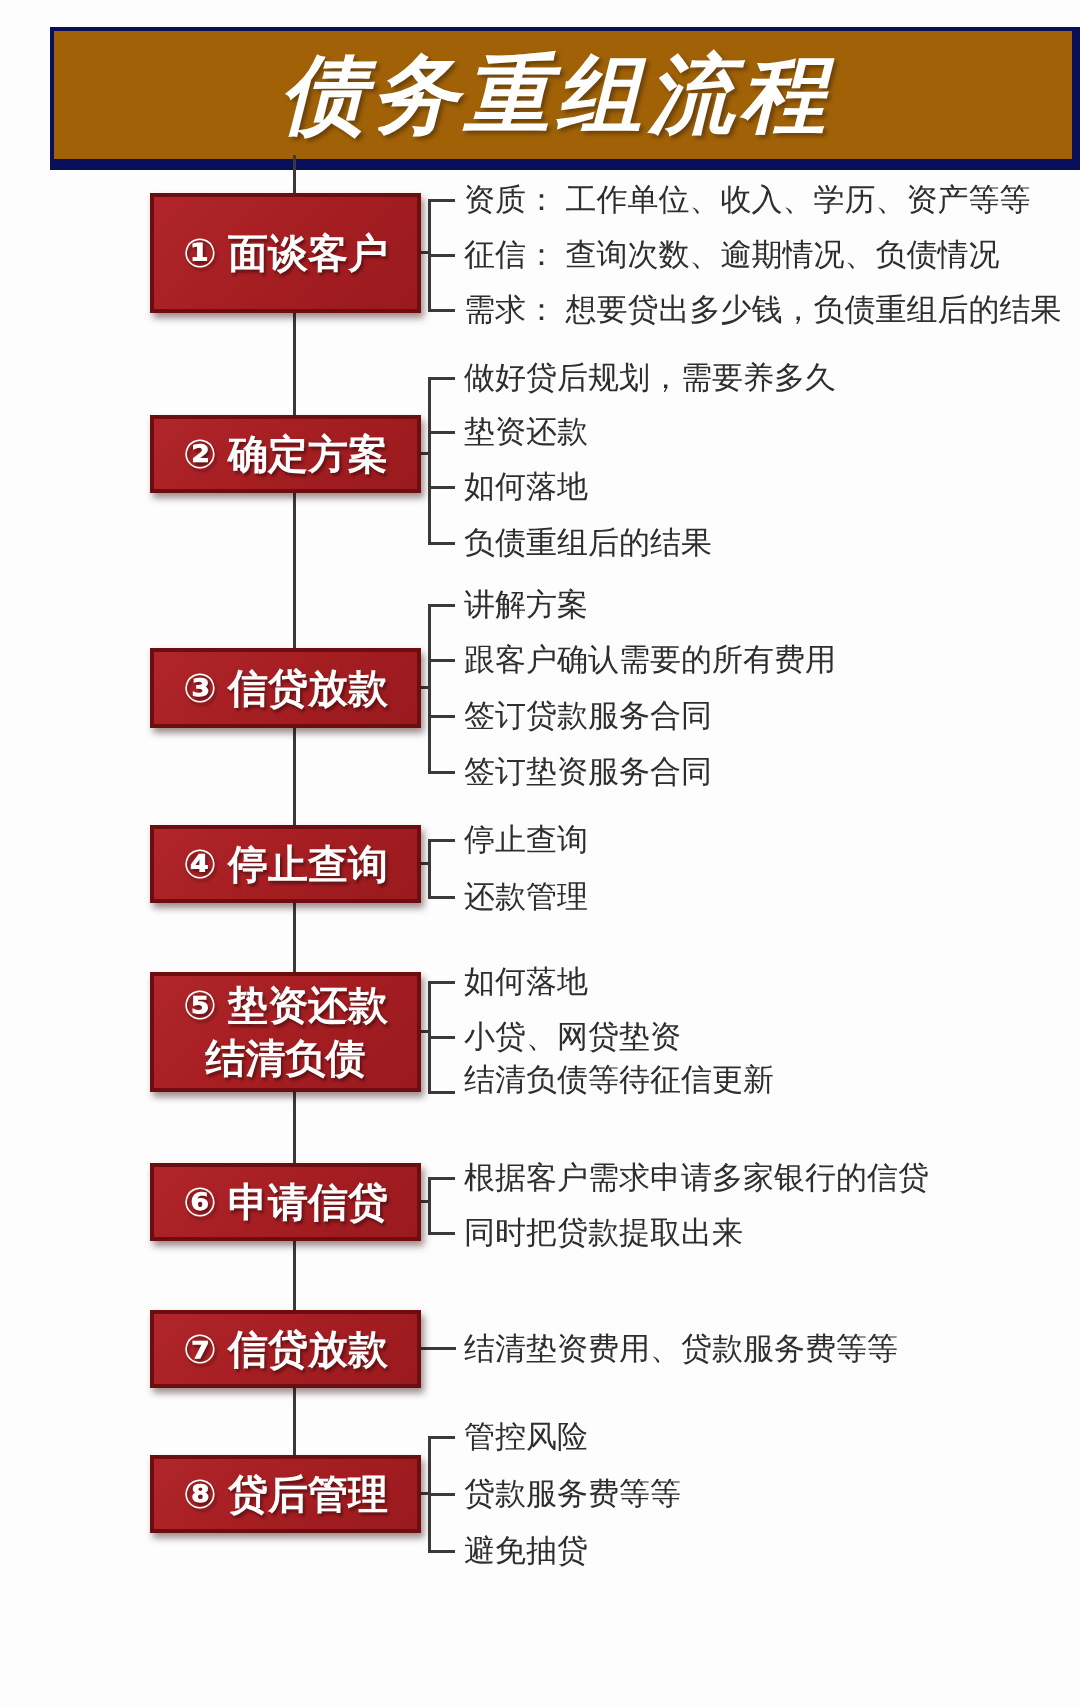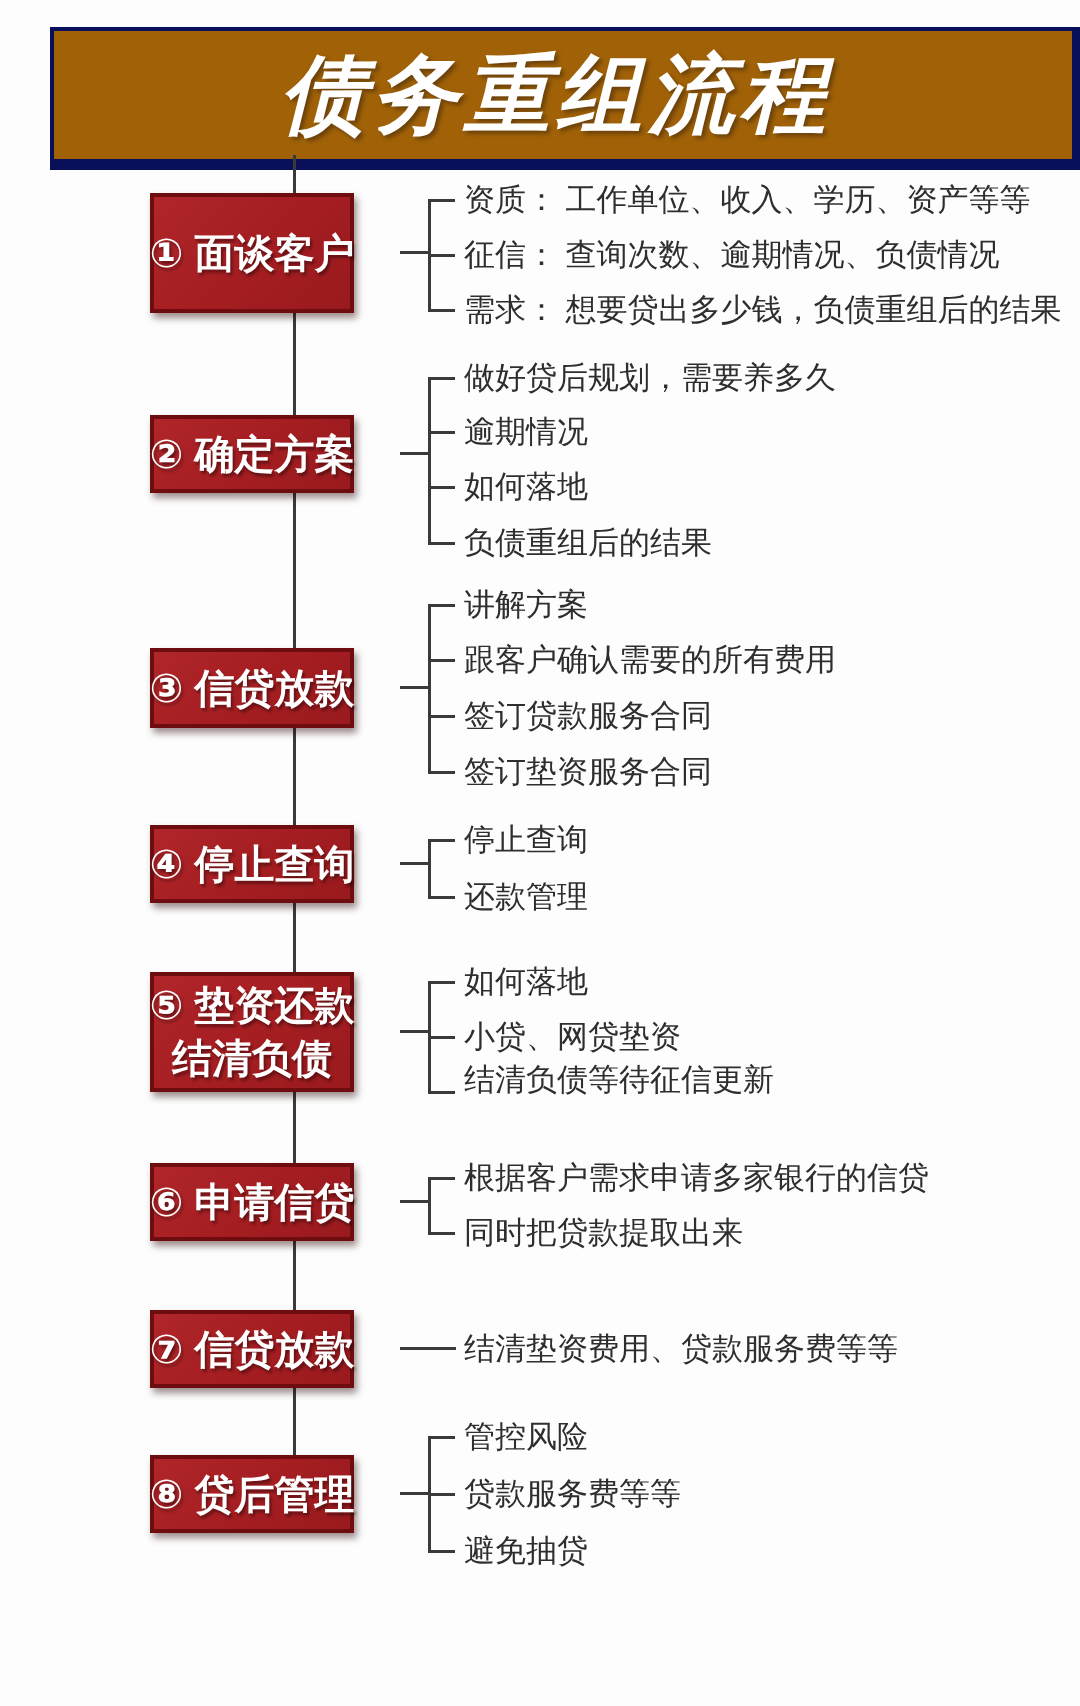--- a/index.html
+++ b/index.html
@@ -22,21 +22,21 @@
     text-shadow:3px 3px 4px rgba(0,0,20,0.35);
     padding-right:14px;
   }
   
   .spine{position:absolute;left:293px;top:155px;width:3px;height:1339px;background:#3a3a3a;}
   .hline{position:absolute;height:3px;background:#3a3a3a;}
   .vline{position:absolute;width:3px;background:#3a3a3a;}
   .tick{position:absolute;left:428px;width:27px;height:3px;background:#3a3a3a;}
   
   .step-box{
-    position:absolute;left:150px;width:204px;box-sizing:border-box;
+    position:absolute;left:150px;width:271px;box-sizing:border-box;
     background:linear-gradient(135deg,#b0262a 0%,#a41d21 55%,#991a1e 100%);
     border:4px solid #6e0d10;
     box-shadow:3px 5px 7px rgba(40,0,0,0.45);
     display:flex;flex-direction:column;align-items:center;justify-content:center;
   }
   .step-title{
     color:#ffffff;font-size:40px;font-weight:bold;line-height:1.32;
     white-space:nowrap;text-shadow:2px 3px 3px rgba(0,0,0,0.4);
   }
   
@@ -74,21 +74,21 @@
     <div class="hline" style="left:400px;top:452px;width:28px"></div>
     <div class="vline" style="left:428px;top:377px;height:168px"></div>
     <div class="tick" style="top:377px"></div>
     <div class="tick" style="top:431px"></div>
     <div class="tick" style="top:486px"></div>
     <div class="tick" style="top:542px"></div>
     <div class="step-box" style="top:415px;height:78px">
       <div class="step-title">② 确定方案</div>
     </div>
     <div class="item-label" style="top:357px">做好贷后规划，需要养多久</div>
-    <div class="item-label" style="top:411px">逾期情况</div>
+    <div class="item-label" style="top:411px">垫资还款</div>
     <div class="item-label" style="top:466px">如何落地</div>
     <div class="item-label" style="top:522px">负债重组后的结果</div>
   </div>
 
   <div>
     <div class="hline" style="left:400px;top:686px;width:28px"></div>
     <div class="vline" style="left:428px;top:604px;height:170px"></div>
     <div class="tick" style="top:604px"></div>
     <div class="tick" style="top:659px"></div>
     <div class="tick" style="top:715px"></div>

